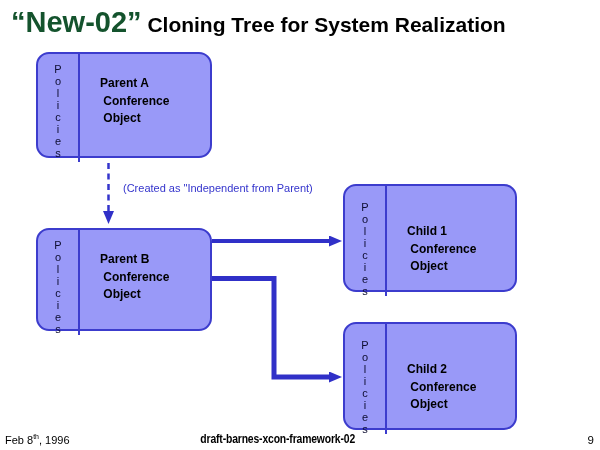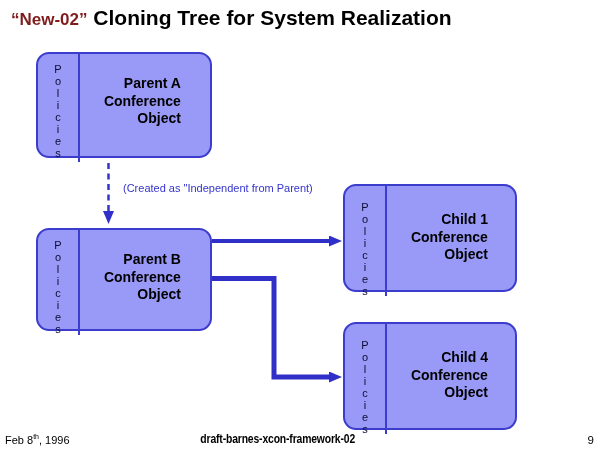--- a/index.html
+++ b/index.html
@@ -1,39 +1,39 @@
 <!DOCTYPE html>
 <html><head>
 <meta charset="utf-8">
 <style>
   html,body { margin:0; padding:0; background:#ffffff; }
   .slide {
     position:relative; width:600px; height:450px; background:#ffffff;
     font-family:"Liberation Sans", sans-serif; overflow:hidden;
   }
   .title { position:absolute; left:11px; top:6px; white-space:nowrap; }
-  .title-hl { color:#7f1d1d; font-weight:bold; font-size:17px; }
+  .title-hl { color:#14532d; font-weight:bold; font-size:29px; }
   .title-rest { color:#000000; font-weight:bold; font-size:21px;margin-top:44px; }
 
   .node {
     position:absolute; background:#9999f8; border:2px solid #3c3ccd;
     border-radius:13px; box-sizing:border-box;
   }
   .vlabel {
     position:absolute; left:0; top:0; width:40px; text-align:center;
     font-size:11px; line-height:12px; color:#0d0d30; white-space:pre;
     padding-top:9px;
   }
   .node.child .vlabel { padding-top:15px; }
   .divider { position:absolute; left:40px; top:-1px; bottom:-6px; width:2px; background:#3c3ccd; }
   .nlabel {
-    position:absolute; left:62px; top:21px; font-weight:bold; font-size:14px;
-    line-height:17.5px; color:#000000; white-space:pre;text-align:right;
+    position:absolute; left:62px; top:21px; font-weight:bold; font-size:12px;
+    line-height:17.5px; color:#000000; white-space:pre;
   }
-  .node.child .nlabel { top:25px; }
+  .node.child .nlabel { top:37px; }
 
   .arrows { position:absolute; left:0; top:0; pointer-events:none; }
 
   .annotation { position:absolute; left:123px; top:182px; font-size:11px; color:#3434cc; white-space:nowrap; }
 
   .footer-date { position:absolute; left:5px; top:433px; font-size:11px; color:#000; }
   .footer-date sup { font-size:7px; }
   .footer-doc { position:absolute; left:0; top:429px; width:556px; text-align:center; }
   .footer-doc span {
     display:inline-block; font-weight:bold; font-size:13px; color:#000;
@@ -98,21 +98,21 @@
   <div class="node child" style="left:343px; top:322px; width:174px; height:108px;">
     <div class="vlabel">P
 o
 l
 i
 c
 i
 e
 s</div>
     <div class="divider"></div>
-    <div class="nlabel">Child 4
+    <div class="nlabel">Child 2
  Conference
  Object</div>
   </div>
 
   <svg class="arrows" width="600" height="450" viewBox="0 0 600 450">
     <defs>
       <marker id="head" markerUnits="userSpaceOnUse" markerWidth="15" markerHeight="12" refX="1" refY="5.5" orient="auto">
         <path d="M0,0 L13,5.5 L0,11 Z" fill="#3030c8"></path>
       </marker>
     </defs>

